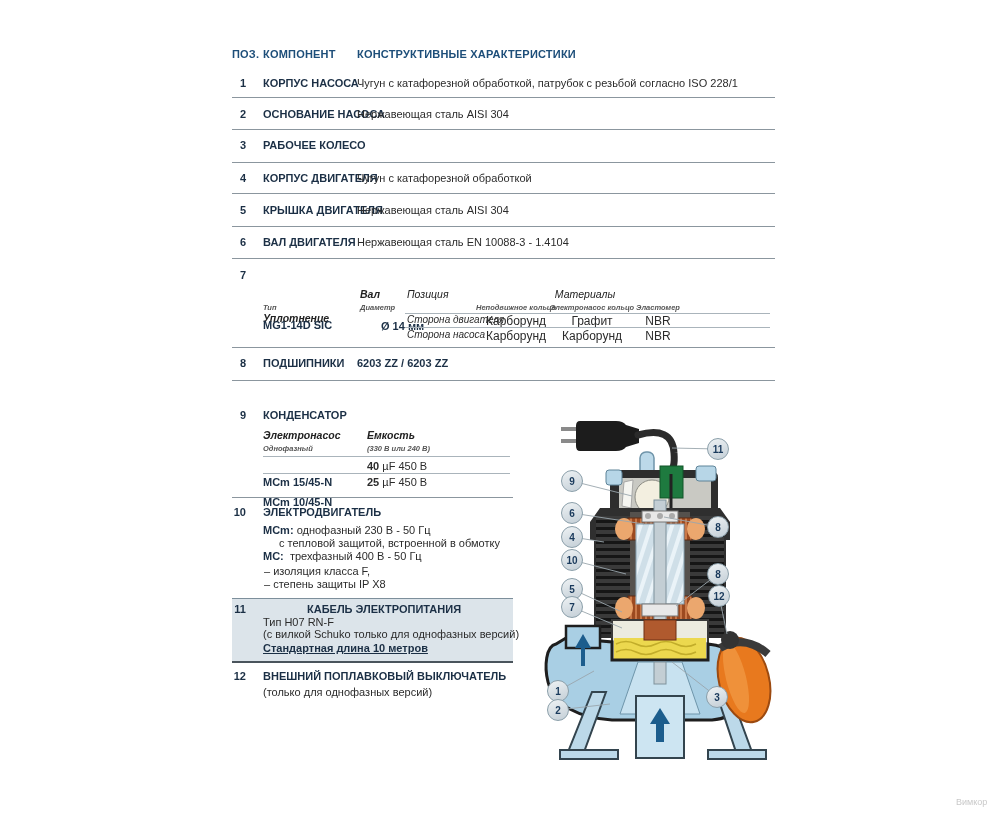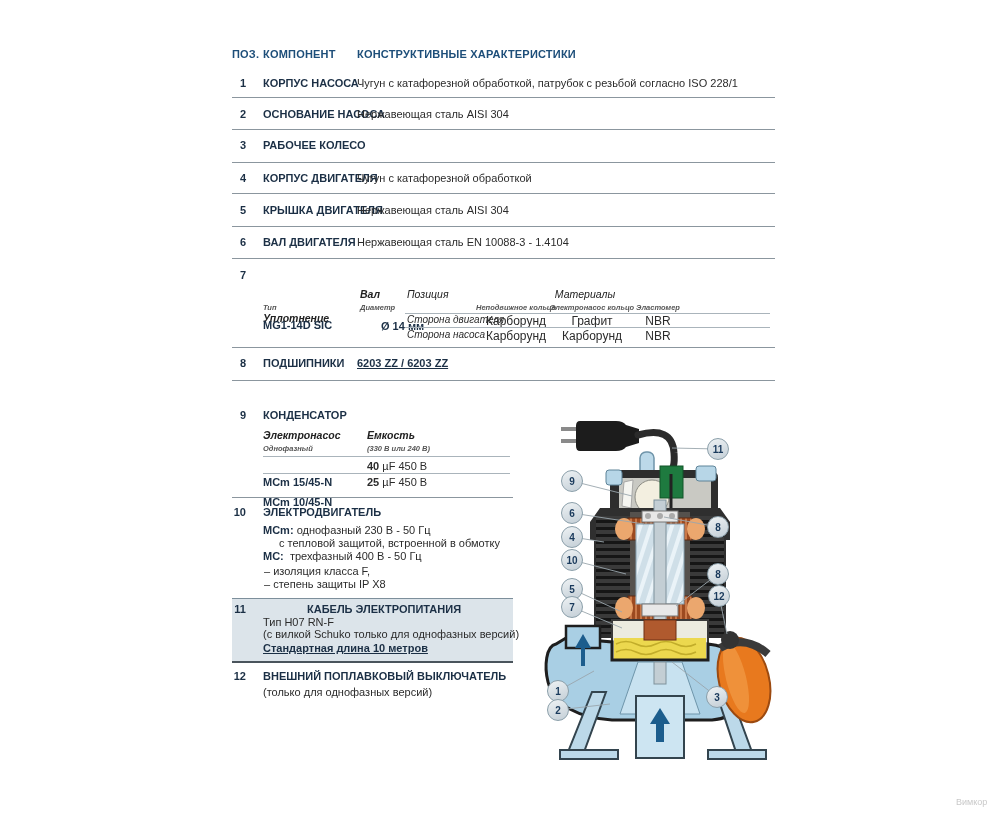--- a/index.html
+++ b/index.html
@@ -90,21 +90,21 @@
 
   <div class="abs cell" style="left:407px;top:329px;">Сторона насоса</div>
   <div class="abs cellc" style="left:471px;top:329px;">Карборунд</div>
   <div class="abs cellc" style="left:547px;top:329px;">Карборунд</div>
   <div class="abs cellc" style="left:613px;top:329px;">NBR</div>
 
   <div class="abs divider" style="left:232px;top:347px;width:543px;"></div>
 
   <div class="abs posnum" style="left:230px;top:357px;">8</div>
   <div class="abs cname" style="left:263px;top:357px;">ПОДШИПНИКИ</div>
-  <div class="abs specb" style="left:357px;top:357px;text-decoration:underline;">6203 ZZ / 6203 ZZ</div>
+  <div class="abs specb" style="left:357px;top:357px;">6203 ZZ / 6203 ZZ</div>
   <div class="abs divider" style="left:232px;top:380px;width:543px;"></div>
 
   <div class="abs posnum" style="left:230px;top:409px;">9</div>
   <div class="abs cname" style="left:263px;top:409px;">КОНДЕНСАТОР</div>
 
   <div class="abs itb" style="left:263px;top:429px;">Электронасос</div>
   <div class="abs itb" style="left:367px;top:429px;">Емкость</div>
   <div class="abs its" style="left:263px;top:444px;">Однофазный</div>
   <div class="abs its" style="left:367px;top:444px;">(330 В или 240 В)</div>
 

